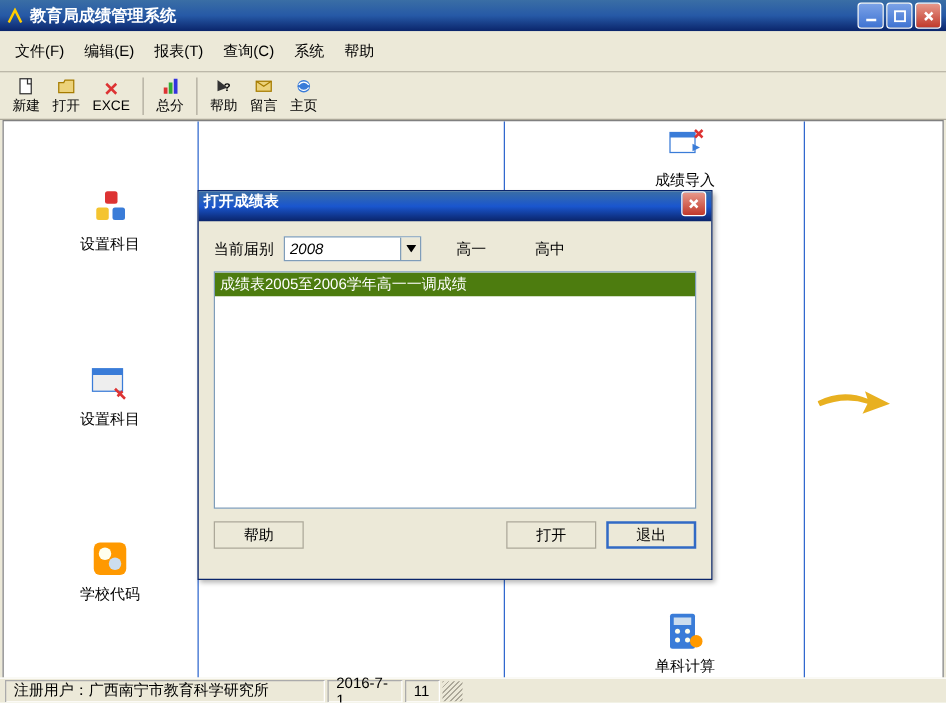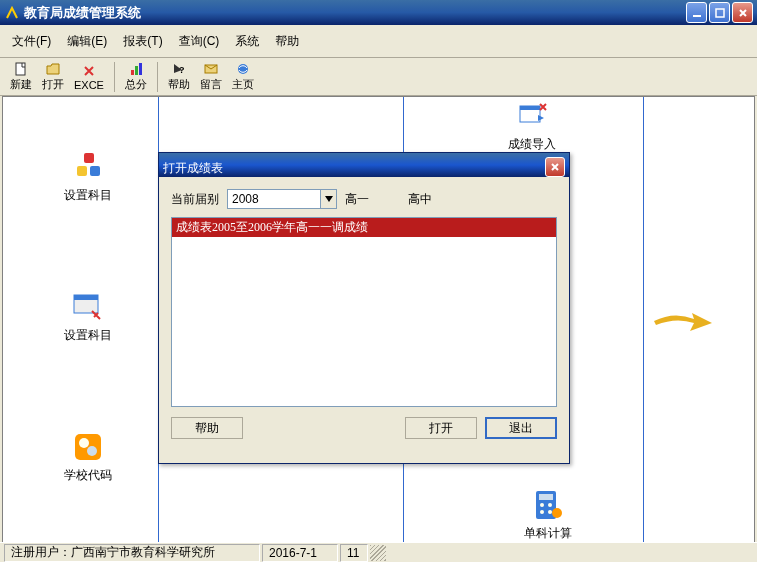--- a/index.html
+++ b/index.html
@@ -122,24 +122,24 @@
       width: 412px;
       height: 312px;
       background: #ece9d8;
       border: 1px solid #0a246a;
       box-shadow: 2px 2px 4px rgba(0,0,0,0.3);
     }
     .dialog-titlebar {
       height: 24px;
       background: linear-gradient(to bottom, #3a6ea5 0%, #1a56ce 50%, #0a246a 100%);
       display: flex;
-      align-items: flex-end;
+      align-items: flex-start;
       padding: 0 4px;
       color: white;
-      font-weight: normal;
+      font-weight: bold;
     }
     .dialog-close {
       width: 20px;
       height: 20px;
       background: linear-gradient(to bottom, #e8998b, #c0392b);
       border: 1px solid #fff;
       border-radius: 3px;
       display: flex;
       align-items: center;
       justify-content: center;
@@ -155,41 +155,41 @@
       margin-bottom: 8px;
     }
     .combo {
       display: flex;
       align-items: center;
       background: white;
       border: 1px solid #7f9db9;
       height: 20px;
       width: 110px;
     }
-    .combo-text { flex: 1; padding: 0 4px; }
+    .combo-text { flex: 1; padding: 0 4px; font-style: italic; }
     .combo-arrow {
       width: 16px;
       height: 18px;
       background: #ece9d8;
       border-left: 1px solid #7f9db9;
       display: flex;
       align-items: center;
       justify-content: center;
     }
     .listbox {
       background: white;
       border: 1px solid #7f9db9;
       height: 190px;
       overflow: auto;
     }
     .list-item {
       padding: 1px 4px;
       cursor: pointer;
     }
-    .list-item.selected { background: #b91c1c; color: white; font-family: Liberation Serif, serif; }
+    .list-item.selected { background: #4d7c0f; color: white; }
     .dialog-buttons {
       display: flex;
       gap: 8px;
       margin-top: 10px;
     }
     .dlg-btn {
       width: 72px;
       height: 22px;
       background: #ece9d8;
       border: 1px solid #aca899;
@@ -359,21 +359,21 @@
   <div class="desktop-icon" style="left:50px; top:334px">
     <span class="icon-box">
         <svg width="32" height="32">
           <rect x="3" y="3" width="26" height="26" rx="5" fill="#f90"></rect>
           <circle cx="12" cy="12" r="5" fill="#ffe"></circle>
           <circle cx="20" cy="20" r="5" fill="#cde"></circle>
         </svg>
       </span>
     <span class="icon-label">学校代码</span>
   </div>
-  <div class="desktop-icon" style="left:494px; top:3px">
+  <div class="desktop-icon" style="left:510px; top:3px">
     <span class="icon-box">
         <svg width="32" height="32">
           <rect x="4" y="6" width="20" height="16" fill="#fff" stroke="#3a7cd8"></rect>
           <rect x="4" y="6" width="20" height="4" fill="#3a7cd8"></rect>
           <path d="M28 18l-6 3v-6z" fill="#3a7cd8"></path>
           <path d="M24 4l6 6m-6 0l6-6" stroke="#d33" stroke-width="2"></path>
         </svg>
       </span>
     <span class="icon-label">成绩导入</span>
   </div>
@@ -412,36 +412,36 @@
     <div class="dialog-row">
       <span>当前届别</span>
       <div class="combo">
         <span class="combo-text">2008</span>
         <span class="combo-arrow">
           <svg width="8" height="6">
               <path d="M0 0h8L4 6z" fill="#000"></path>
             </svg>
         </span>
       </div>
-      <span style="margin-left:0">高一</span>
+      <span style="margin-left:20px">高一</span>
       <span style="margin-left:31px">高中</span>
     </div>
     <div class="listbox">
       <div class="list-item selected">成绩表2005至2006学年高一一调成绩</div>
     </div>
     <div class="dialog-buttons">
       <div class="dlg-btn">帮助</div>
       <div style="flex:1"></div>
       <div class="dlg-btn">打开</div>
       <div class="dlg-btn focus">退出</div>
     </div>
   </div>
 </div>
 
 <div class="statusbar">
   <div class="status-cell" style="width:256px">
     <span>注册用户：</span>
       <span>广西南宁市教育科学研究所</span>
   </div>
-  <div class="status-cell" style="width:76px">2016-7-1</div>
+  <div class="status-cell" style="width:60px">2016-7-1</div>
   <div class="status-cell" style="width:28px">11</div>
   <div class="resize-grip"></div>
 </div>
 
 </body></html>

